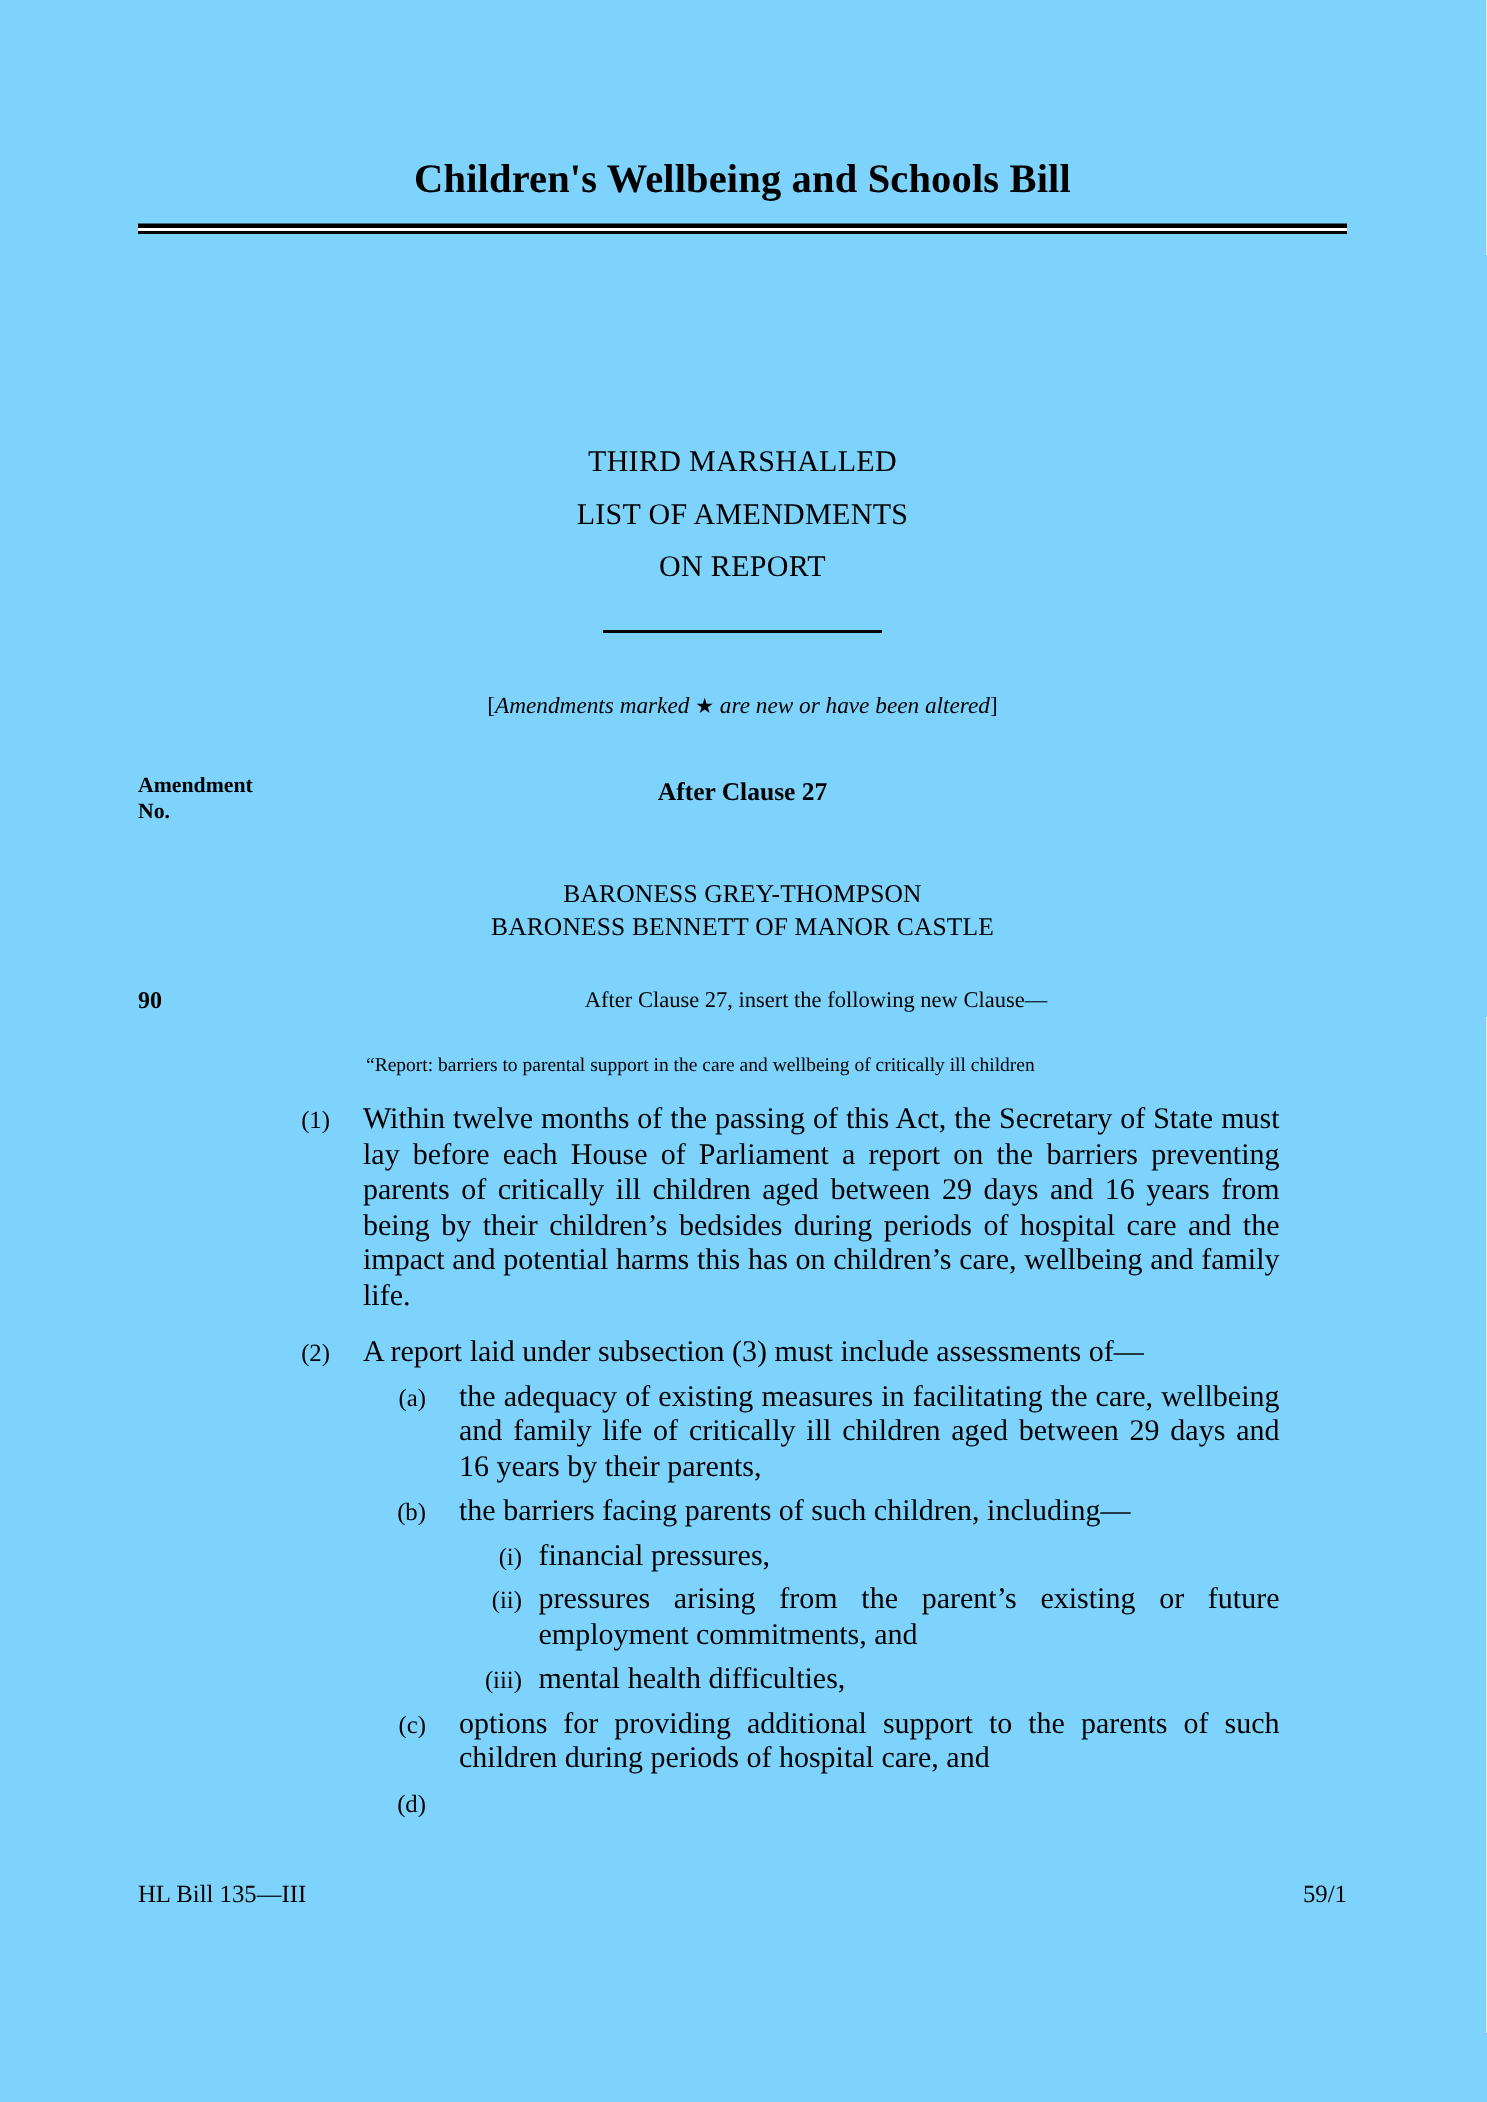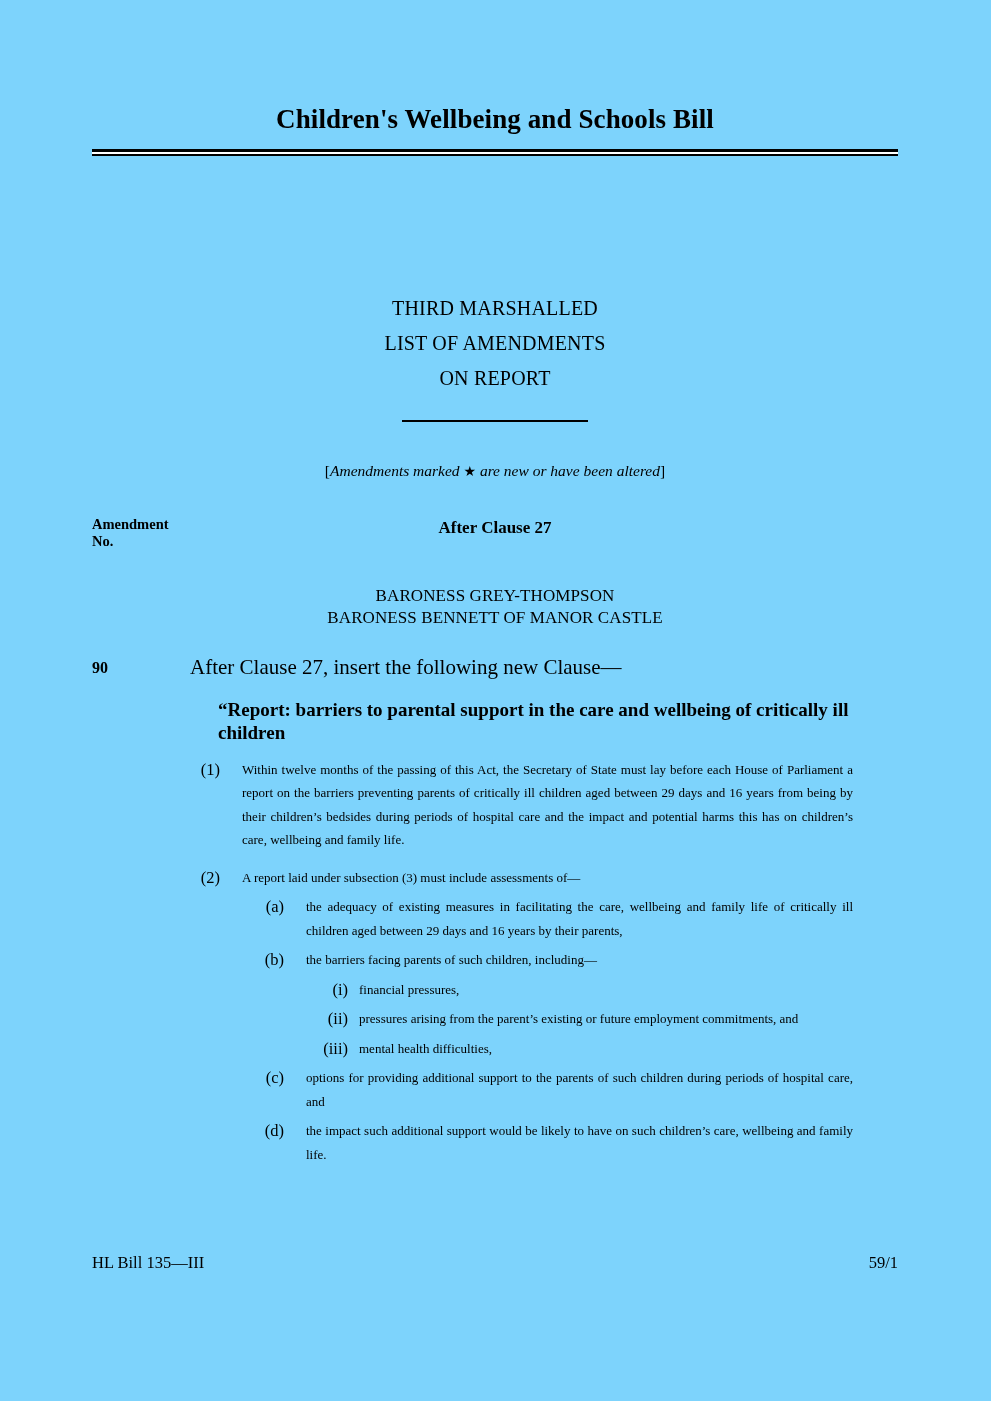--- a/index.html
+++ b/index.html
@@ -132,50 +132,51 @@
     left: 0;
     top: 0;
     font-weight: bold;
     font-size: 16px;
     line-height: 25px;
   }
   .amend-body {
     margin-left: 98px;
   }
   .lead-in {
-    font-size: 21px;
+    font-size: 15px;
     line-height: 25px;
+    text-align: center;
   }
 
   .clause-title {
-    margin-left: 28px;
+    margin-left: 54px;
     margin-top: 18px;
-    font-weight: bold;
-    font-size: 19px;
+    font-weight: normal;
+    font-size: 13px;
     line-height: 23px;
     width: 663px;
   }
 
   
   .row {
     position: relative;
     margin-top: 14px;
   }
   .row.tight {
     margin-top: 6px;
   }
   .marker {
     position: absolute;
     top: 0;
     font-size: 16.5px;
     line-height: 23.5px;
     text-align: right;
   }
   .txt {
-    font-size: 13px;
+    font-size: 20px;
     line-height: 23.5px;
     text-align: justify;
     text-justify: inter-word;
   }
   .txt.nojust {
     text-align: left;
   }
 
   
   .lvl1 > .marker { left: 0px; width: 30px; }
@@ -285,21 +286,20 @@
             </div>
           </div>
 
           <div class="row lvl2 tight">
             <div class="marker">(c)</div>
             <div class="txt">options for providing additional support to the parents of such children during periods of hospital care, and</div>
           </div>
 
           <div class="row lvl2 tight">
             <div class="marker">(d)</div>
-            <div class="txt">the impact such additional support would be likely to have on such children’s care, wellbeing and family life.</div>
           </div>
 
         </div>
       </div>
     </div>
   </div>
 
   <div class="footer">
     <div>HL Bill 135—III</div>
     <div>59/1</div>

